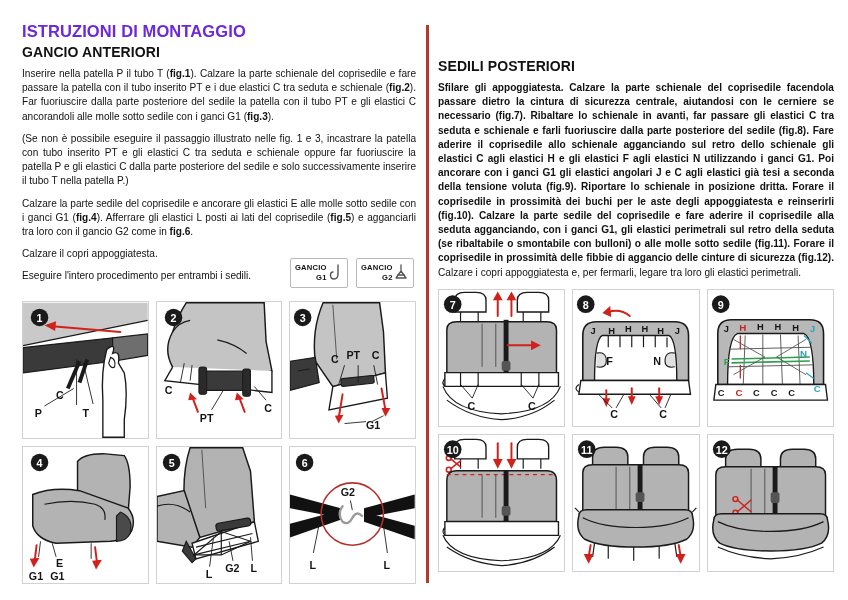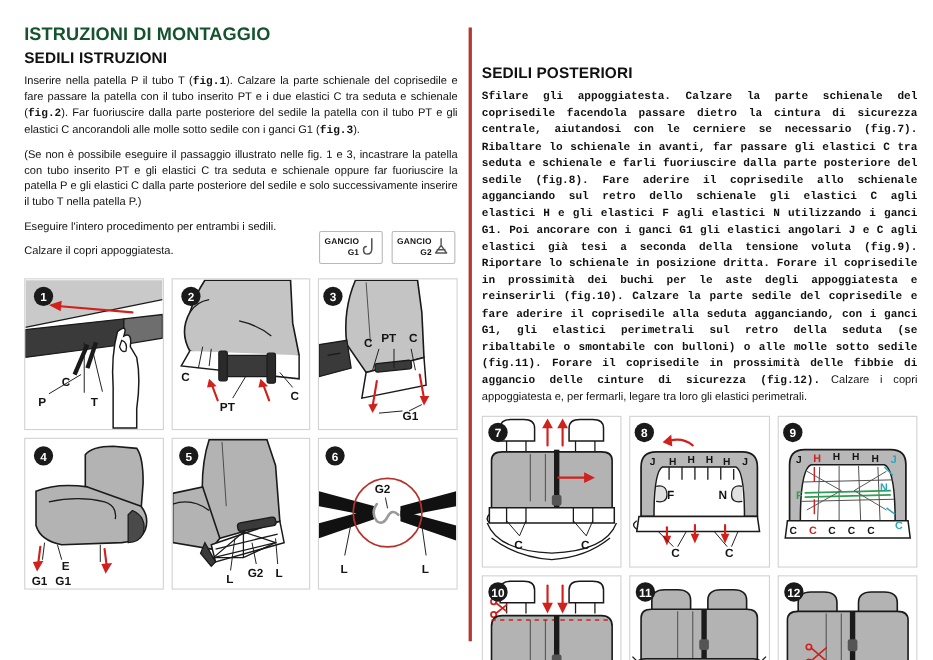--- a/index.html
+++ b/index.html
@@ -40,21 +40,21 @@
     width: 3px;
     background: #b1392f;
     height: 558px;
     margin-top: 3px;
   }
   .col-right {
     width: 396px;
     flex: 0 0 396px;
   }
   h1.main-title {
-    color: #14532d;
+    color: #6d28d9;
     font-size: 16.5px;
     font-weight: bold;
     margin: 0 0 3px 0;
     letter-spacing: 0.1px;
   }
   h2.sub-title {
     color: #111111;
     font-size: 14px;
     font-weight: bold;
     margin: 0 0 7px 0;
@@ -63,21 +63,21 @@
   h2.sub-title.right {
     margin-top: 36px;
   }
   p.body-text {
     font-size: 10.1px;
     line-height: 14.2px;
     text-align: justify;
     margin: 0 0 8px 0;
     hyphens: none;
   }
-  p.body-text b { font-weight: bold; font-family: Liberation Mono, monospace; }
+  p.body-text b { font-weight: bold; }
   .gancio-row {
     display: flex;
     gap: 8px;
     position: absolute;
     right: 2px;
     top: 0;
     padding-left: 12px;
   }
   .legend-wrap {
     position: relative;
@@ -140,30 +140,31 @@
 </style>
 </head>
 <body>
 
 <div class="page">
   <div class="columns">
 
     <div class="col-left">
 
       <h1 class="main-title">ISTRUZIONI DI MONTAGGIO</h1>
-      <h2 class="sub-title">SEDILI ISTRUZIONI</h2>
+      <h2 class="sub-title">GANCIO ANTERIORI</h2>
 
       <p class="body-text">Inserire nella patella P il tubo T (<b>fig.1</b>). Calzare la parte schienale del coprisedile e fare passare la patella con il tubo inserito PT e i due elastici C tra seduta e schienale (<b>fig.2</b>). Far fuoriuscire dalla parte posteriore del sedile la patella con il tubo PT e gli elastici C ancorandoli alle molle sotto sedile con i ganci G1 (<b>fig.3</b>).</p>
 
       <p class="body-text">(Se non è possibile eseguire il passaggio illustrato nelle fig. 1 e 3, incastrare la patella con tubo inserito PT e gli elastici C tra seduta e schienale oppure far fuoriuscire la patella P e gli elastici C dalla parte posteriore del sedile e solo successivamente inserire il tubo T nella patella P.)</p>
 
+      <p class="body-text">Calzare la parte sedile del coprisedile e ancorare gli elastici E alle molle sotto sedile con i ganci G1 (<b>fig.4</b>). Afferrare gli elastici L posti ai lati del coprisedile (<b>fig.5</b>) e agganciarli tra loro con il gancio G2 come in <b>fig.6</b>.</p>
+
+      <p class="body-text">Calzare il copri appoggiatesta.</p>
 
       <p class="body-text">Eseguire l'intero procedimento per entrambi i sedili.</p>
-
-      <p class="body-text">Calzare il copri appoggiatesta.</p>
 
       <div class="legend-wrap">
         <div class="gancio-row">
           <div class="gancio-box">
             <div class="gancio-text">
               <div>GANCIO</div>
               <div>G1</div>
             </div>
             <svg class="gancio-icon" viewBox="0 0 16 22">
               <path d="M11 3 L11 12 Q11 17 7 17 Q3.5 17 3.5 13 Q3.5 10 6 10" fill="none" stroke="#555" stroke-width="1.4" stroke-linecap="round"></path>

